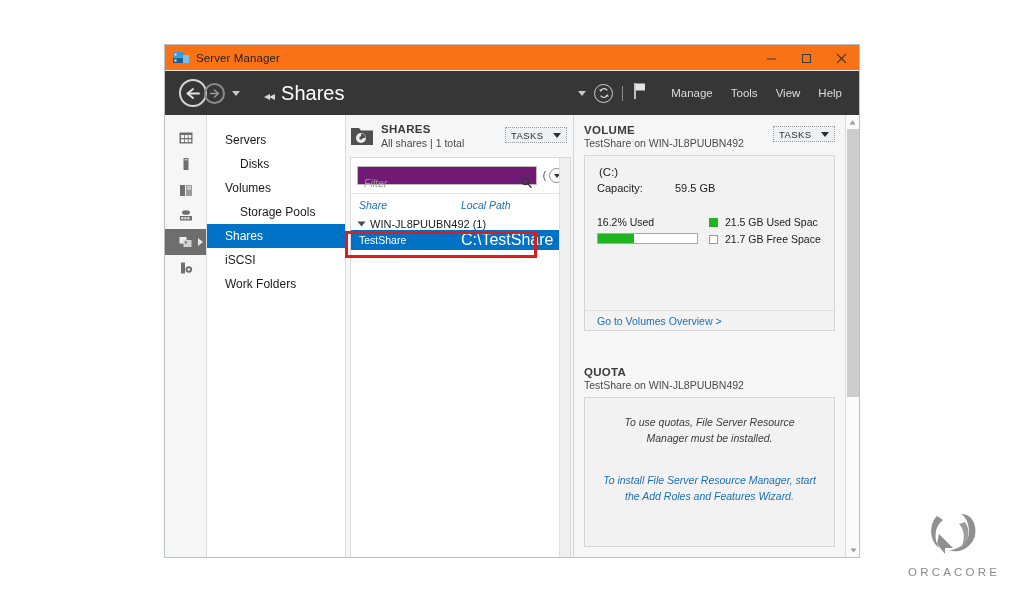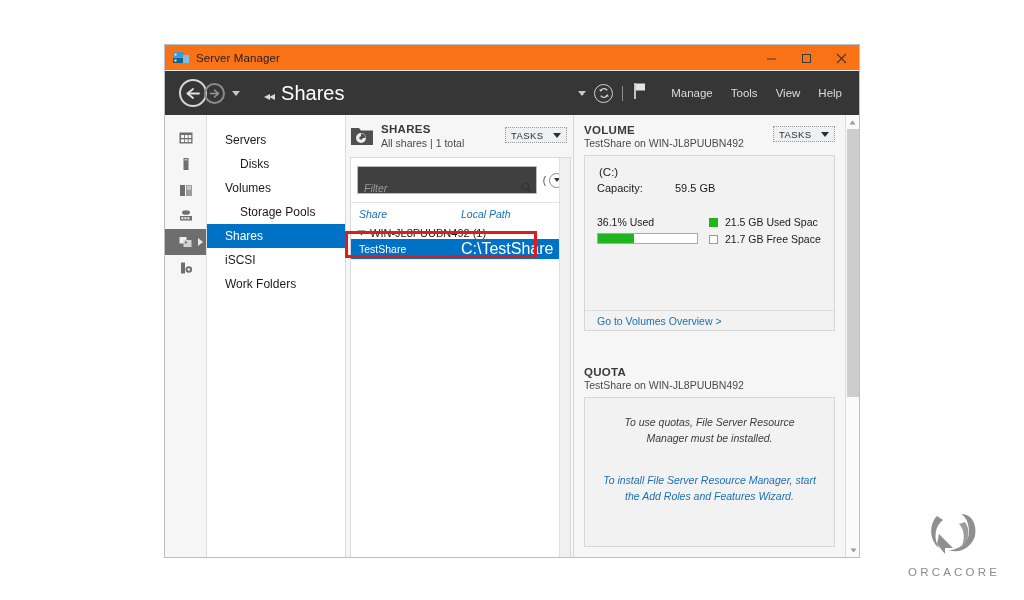--- a/index.html
+++ b/index.html
@@ -133,21 +133,21 @@
     width:0;height:0;border-left:4px solid transparent;border-right:4px solid transparent;
     border-top:5px solid #2d2d2d;
   }
 
   .shares-body {
     position:absolute; left:4px; right:2px; top:42px; bottom:0;
     background:#ffffff; border:1px solid #d9d9d9; border-bottom:none;
   }
   .filterbar { display:flex; align-items:center; padding:8px 6px 6px 6px; }
   .filter-input {
-    flex:1; height:28px; border:1px solid #bcbcbc; background:#404040;
+    flex:1; height:19px; border:1px solid #bcbcbc; background:#701a75;
     display:flex; align-items:center; justify-content:space-between; padding:15px 4px 0 6px;
   }
   .filter-ph { font-size:10.5px; color:#9a9a9a; font-style:italic; }
   .filter-extra { display:flex; align-items:center; margin-left:6px; }
   .filter-paren { font-size:10px; color:#4a4a4a; margin-right:3px; }
   .round-btn {
     width:15px;height:15px;border-radius:50%;border:1px solid #8b8b8b;
     display:flex;align-items:center;justify-content:center; background:#fdfdfd;
   }
   .round-btn .tri {
@@ -486,21 +486,21 @@
             </div>
           </div>
           <div class="sec-box vol-box">
             <div class="vol-name">(C:)</div>
             <div class="vol-cap-row">
               <span class="vol-cap-label">Capacity:</span>
               <span class="vol-cap-val">59.5 GB</span>
             </div>
             <div class="vol-usage">
               <div class="vol-usage-left">
-                <div class="vol-pct">36.1% Used</div>
+                <div class="vol-pct">16.2% Used</div>
                 <div class="vol-bar">
                   <div class="vol-bar-fill" id="volfill" style="width: 36.1%;"></div>
                 </div>
               </div>
               <div>
                 <div class="legend-row">
                   <span class="legend-sw used"></span>
                   <span class="legend-tx">21.5 GB Used Spac</span>
                 </div>
                 <div class="legend-row">

